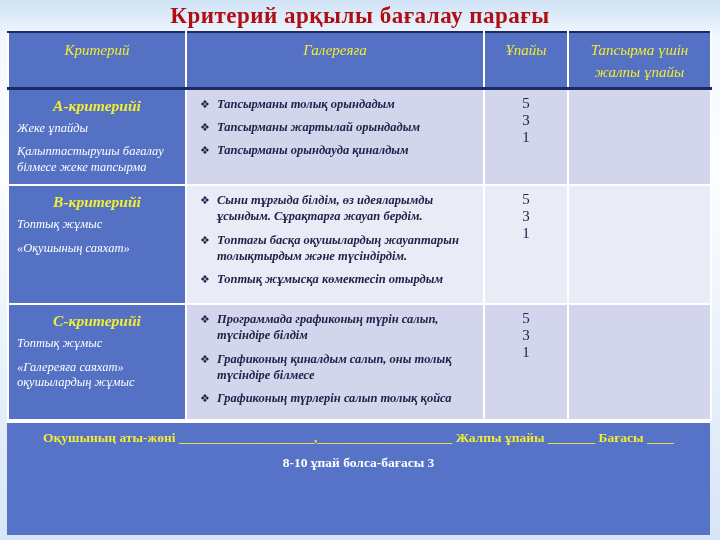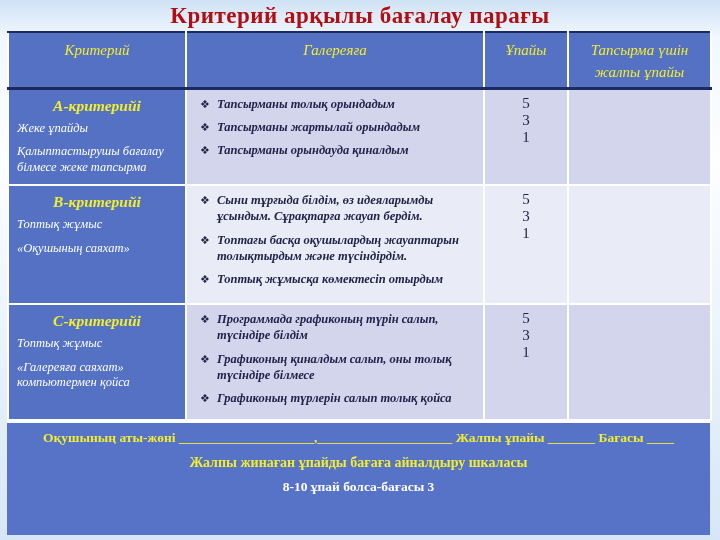--- a/index.html
+++ b/index.html
@@ -219,21 +219,21 @@
               </div>
     </td>
     <td class="total"></td>
   </tr>
 
   <tr class="crit-row">
     <td class="crit">
       <div class="crit-title">С-критерийі</div>
       <div class="crit-lines">
                 <div class="crit-line">Топтық жұмыс</div>
-                <div class="crit-line">«Галереяға саяхат» компьютермен қойса</div>
+                <div class="crit-line">«Галереяға саяхат» оқушылардың жұмыс</div>
               </div>
     </td>
     <td class="desc">
       <div class="desc-list">
                 <div class="desc-item">
                   <span class="bullet">❖</span>
                   <span class="desc-text">Программада графиконың түрін салып, түсіндіре білдім</span>
                 </div>
                 <div class="desc-item">
                   <span class="bullet">❖</span>
@@ -252,17 +252,16 @@
                 <div class="pt">1</div>
               </div>
     </td>
     <td class="total"></td>
   </tr>
 </tbody>
     </table>
 
     <div class="footer">
       <div class="name-line">Оқушының аты-жөні ____________________,____________________ Жалпы ұпайы _______ Бағасы ____</div>
-      <div class="scale-title">Жалпы жинаған ұпайды бағаға айналдыру шкаласы</div>
       <div class="scale-line">8-10 ұпай болса-бағасы 3</div>
     </div>
   </div>
 </div>
 
 </body></html>

